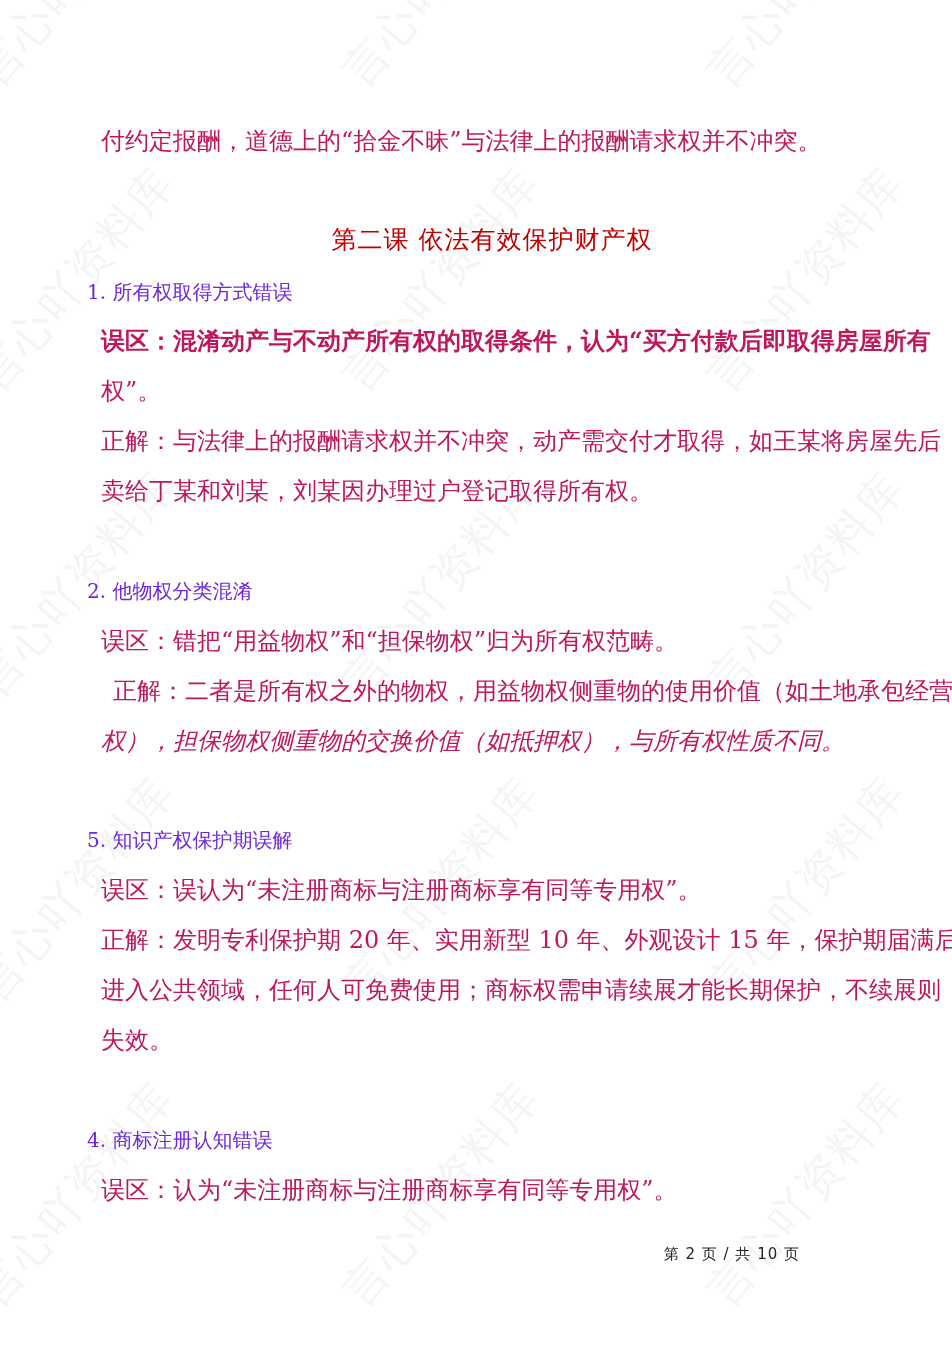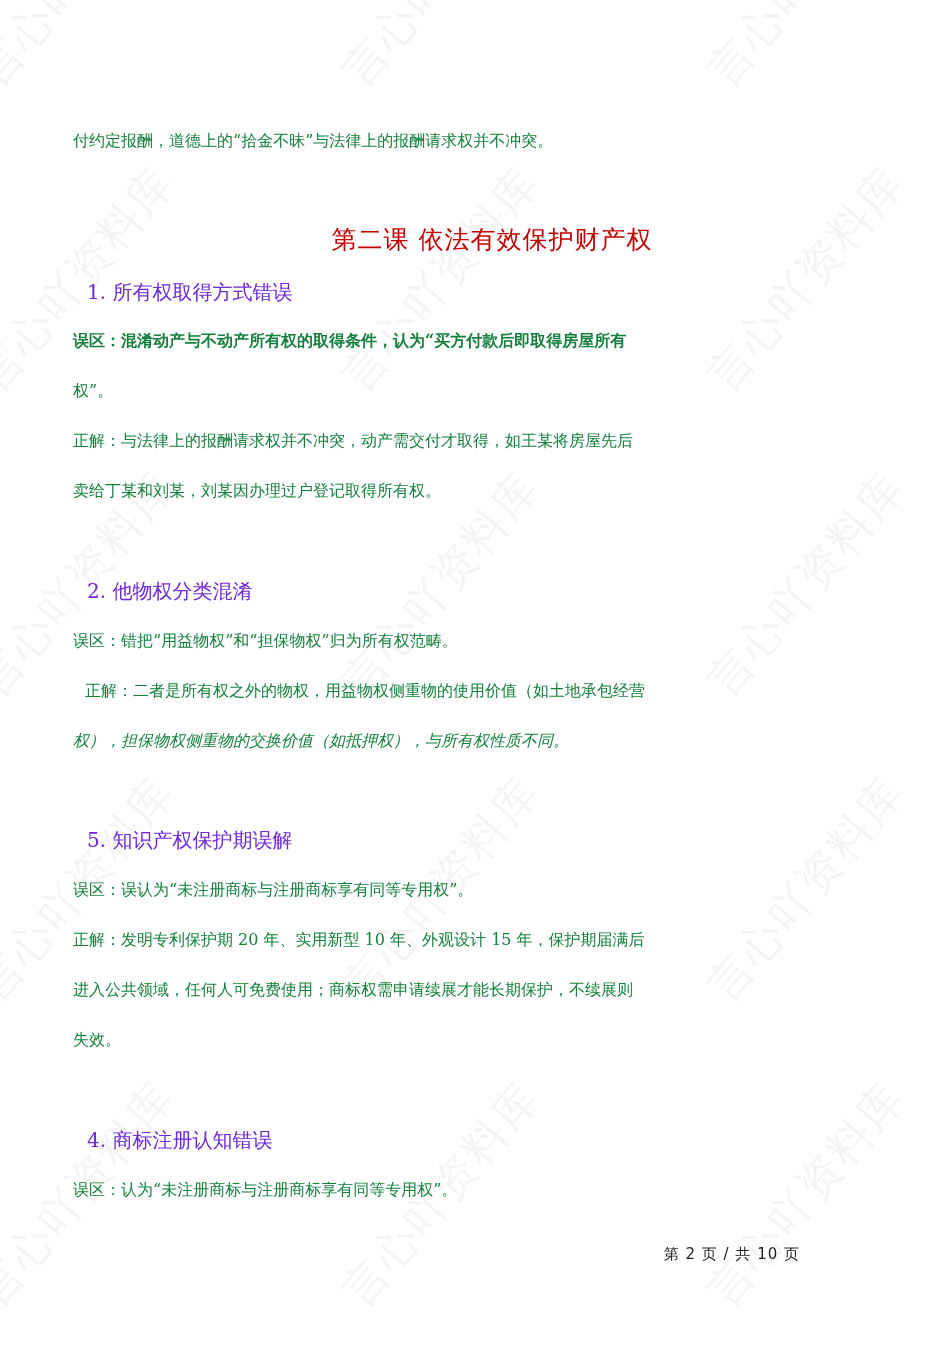--- a/index.html
+++ b/index.html
@@ -40,25 +40,25 @@
       letter-spacing: 2px;
     }
     .content {
       position: absolute;
       left: 0; top: 0;
       width: 952px;
       z-index: 1;
     }
     .line {
       position: absolute;
-      left: 73px;
-      font-size: 16px;
+      left: 101px;
+      font-size: 24px;
       line-height: 26px;
       white-space: nowrap;
-      color: #15803d;
+      color: #be185d;
     }
     .heading {
       position: absolute;
       left: 0;
       width: 952px;
       text-align: center;
       font-size: 25px;
       line-height: 32px;
       color: #c00000;
       letter-spacing: 1px;

